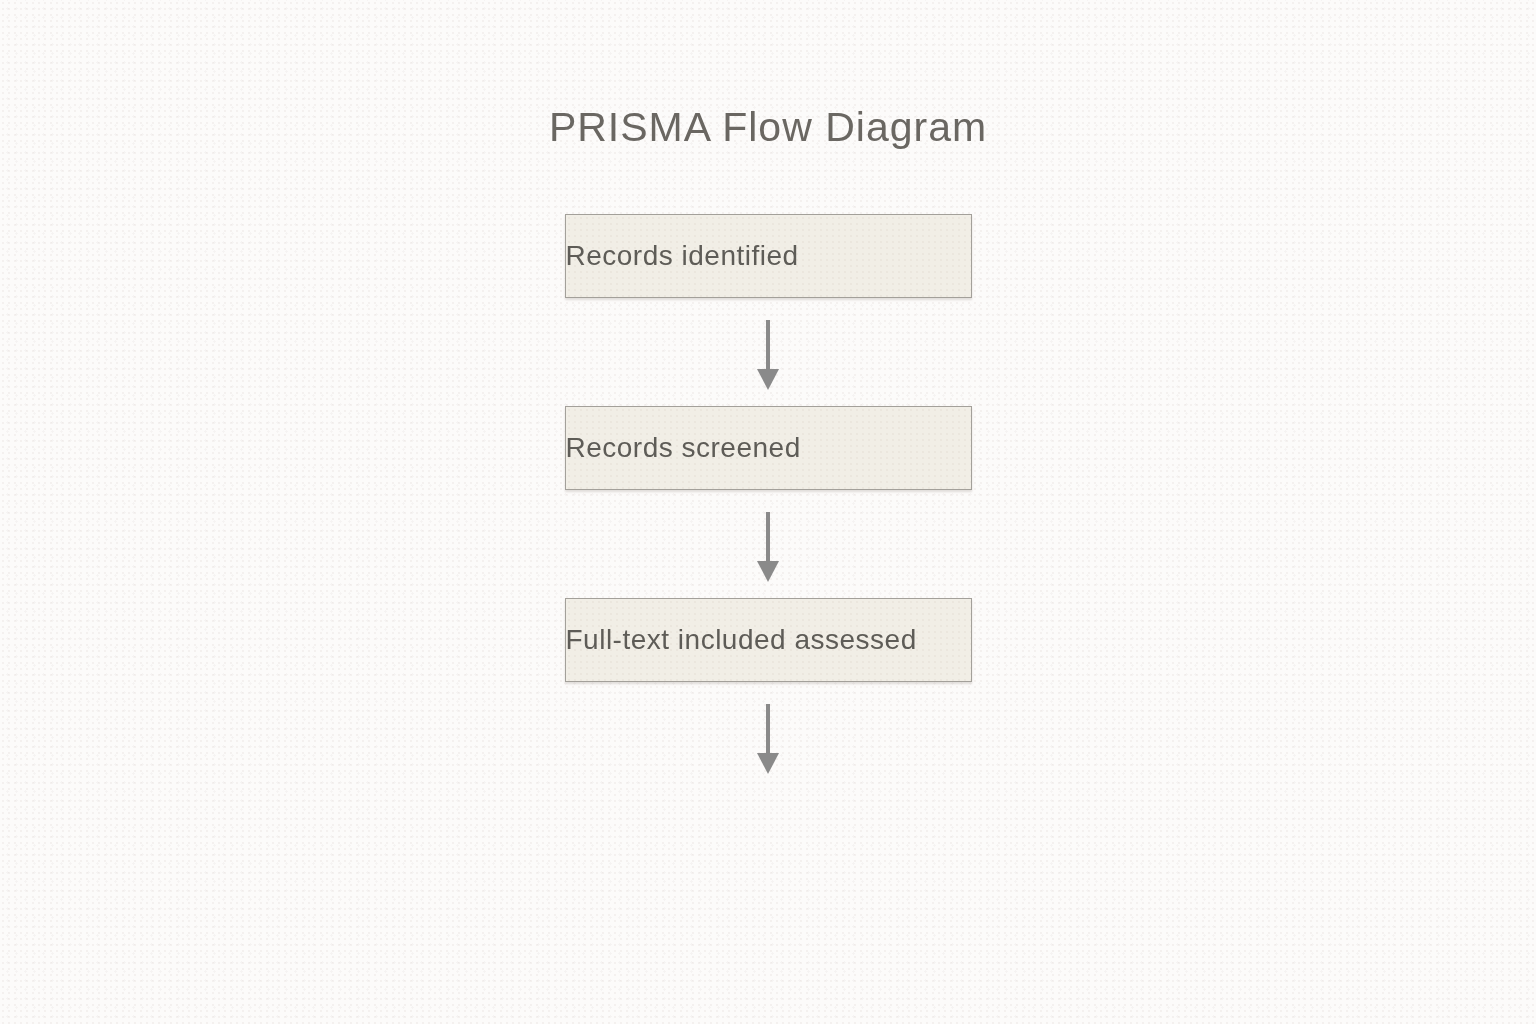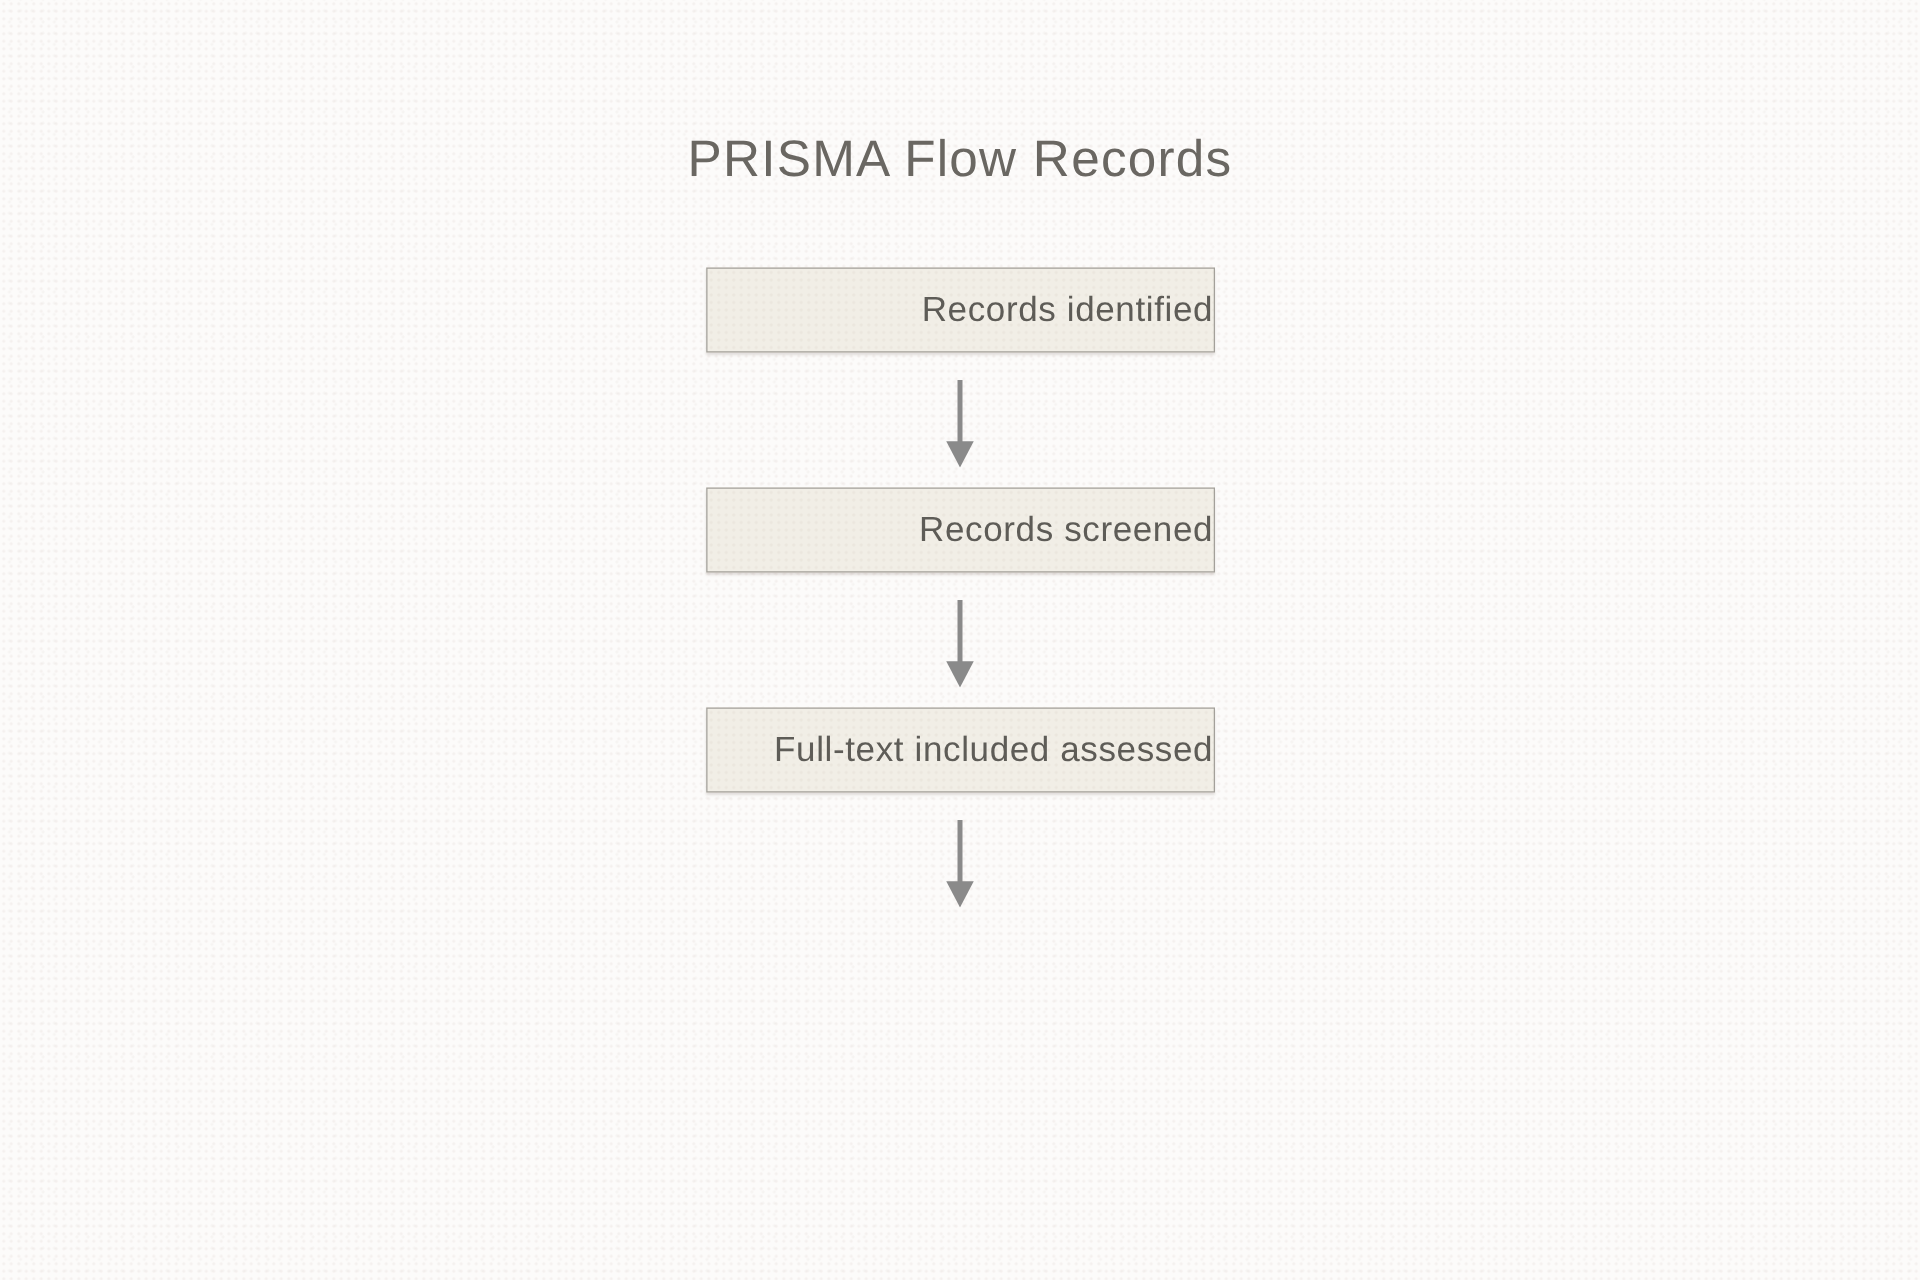--- a/index.html
+++ b/index.html
@@ -41,24 +41,24 @@
     line-height: 1.2;
   }
   .flow {
     display: flex;
     flex-direction: column;
     align-items: center;
     margin-top: 62px;
   }
   .flow-box {
     width: 407px;
-    height: 68px;
+    height: 84px;
     display: flex;
     align-items: center;
-    justify-content: flex-end;
+    justify-content: flex-start;
     background-color: var(--box-fill, #f1eee6);
     background-image:
       radial-gradient(rgba(190, 175, 160, 0.12) 1px, transparent 1.4px);
     background-size: 6px 6px;
     border: 1px solid var(--box-border, #a3a09a);
     box-shadow: 0 2px 2px rgba(130, 120, 110, 0.22);
   }
   .flow-box .label {
     font-size: 28px;
     font-weight: 400;
@@ -73,21 +73,21 @@
     display: flex;
     align-items: center;
     justify-content: center;
   }
 </style>
 </head>
 <body>
 
 <div class="slide">
 
-  <h1 class="title">PRISMA Flow Records</h1>
+  <h1 class="title">PRISMA Flow Diagram</h1>
 
   <div class="flow">
 
     <div class="flow-box">
       <span class="label">Records identified</span>
     </div>
 
     <div class="arrow">
       <svg width="24" height="72" viewBox="0 0 24 72" aria-hidden="true">
         <line x1="12" y1="2" x2="12" y2="53" stroke="currentColor" stroke-width="4"></line>

